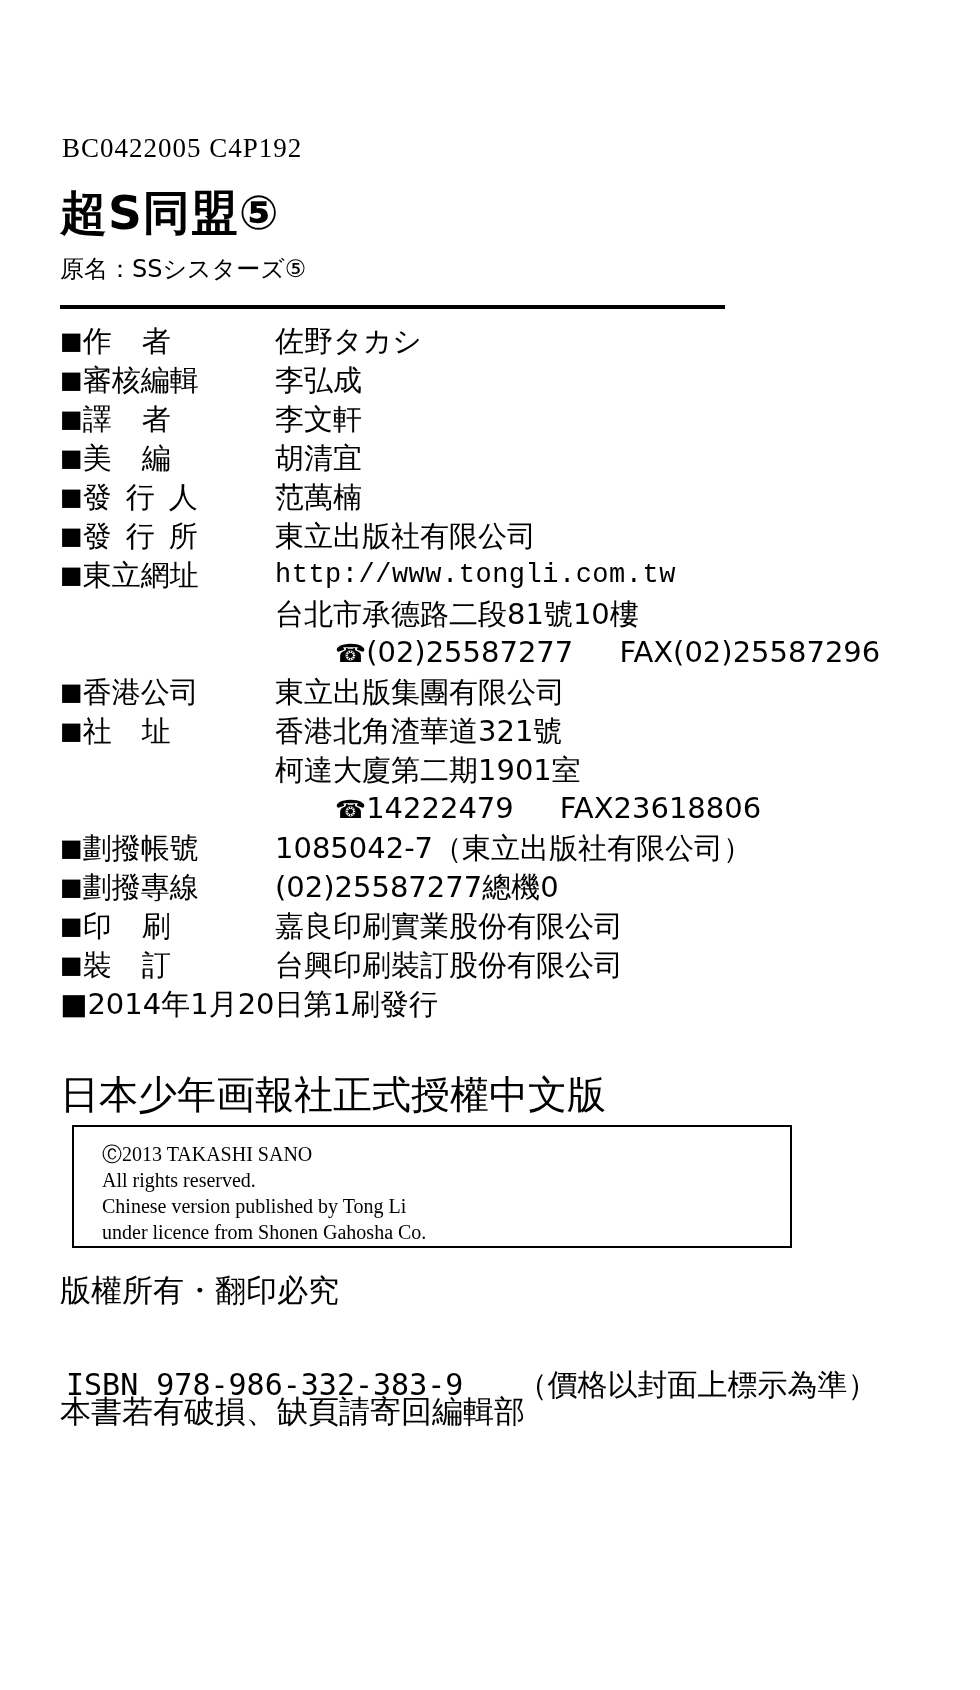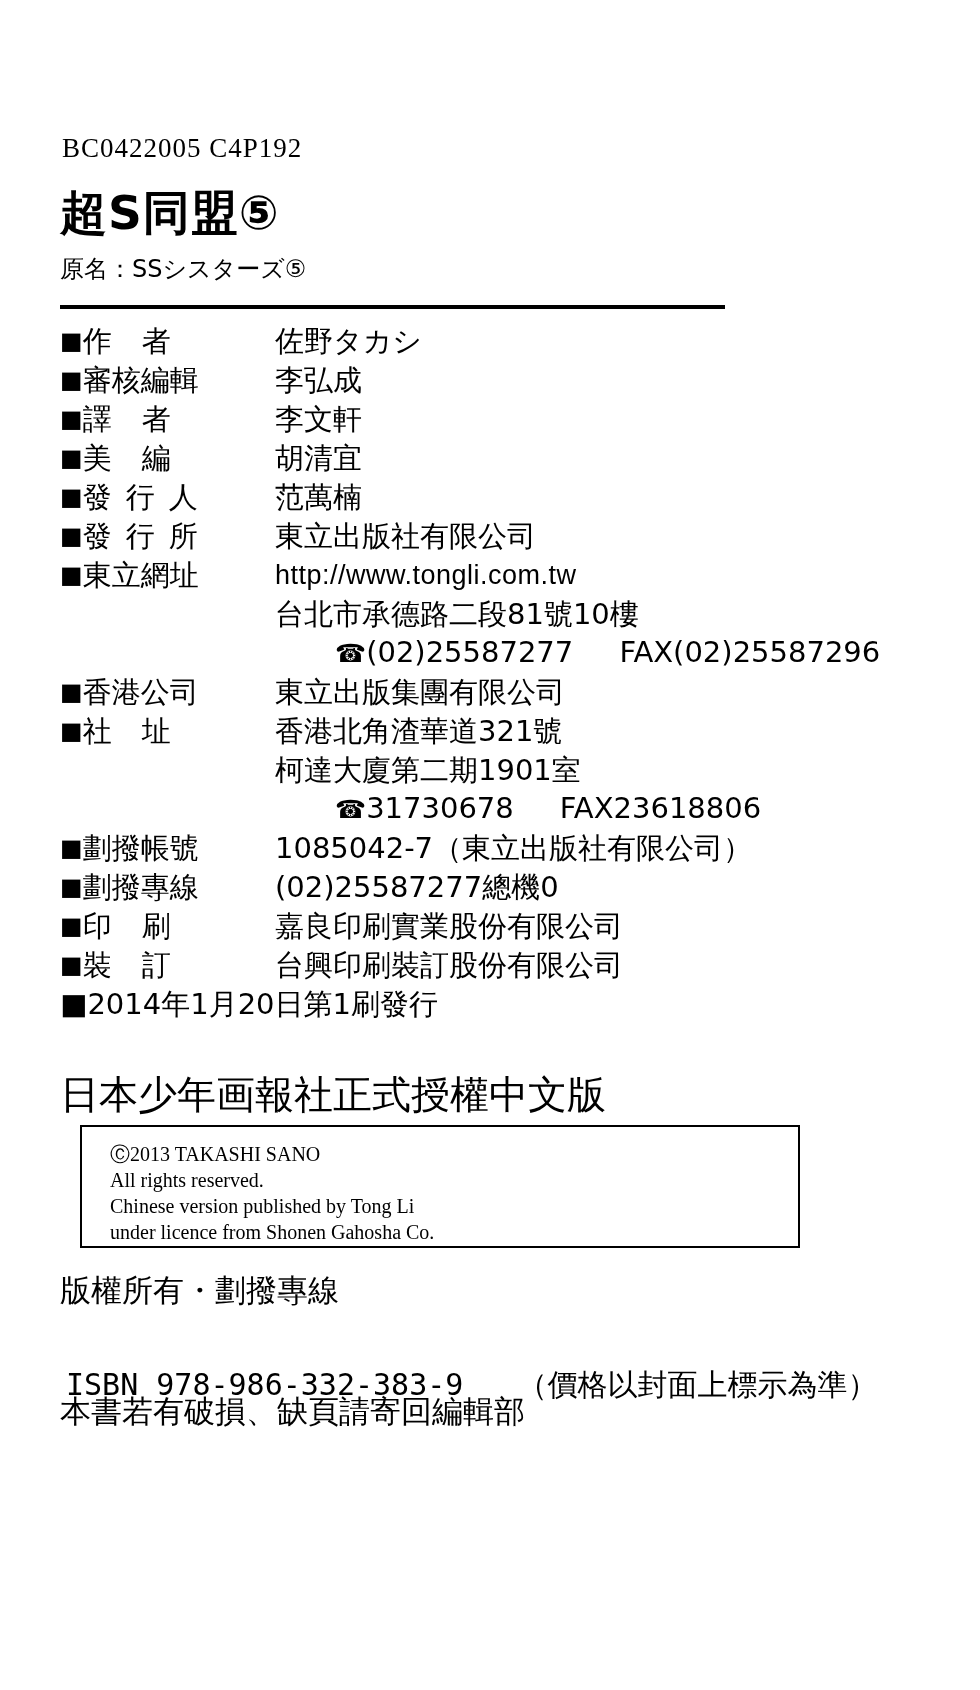--- a/index.html
+++ b/index.html
@@ -83,21 +83,21 @@
   }
   .lbl .sp1 { letter-spacing: 30px; }
   .lbl .sp2 { letter-spacing: 14px; }
   .val {
     font-family: "DejaVu Sans", sans-serif;
     font-size: 29px;
     white-space: nowrap;
     line-height: 39px;
   }
   .val.mono {
-    font-family: Liberation Sans, sans-serif;
+    font-family: Liberation Mono, monospace;
     font-size: 27px;
     letter-spacing: 0.5px;
   }
   .cont {
     margin-left: 215px;
     font-family: "DejaVu Sans", sans-serif;
     font-size: 29px;
     line-height: 39px;
     white-space: nowrap;
   }
@@ -112,21 +112,21 @@
   .license-line {
     position: absolute;
     left: 60px;
     top: 1068px;
     font-family: "DejaVu Sans", sans-serif;
     font-size: 39px;
     white-space: nowrap;
   }
   .copyright-box {
     position: absolute;
-    left: 80px;
+    left: 72px;
     top: 1125px;
     width: 720px;
     height: 123px;
     border: 2px solid #000;
     box-sizing: border-box;
     padding: 14px 0 0 28px;
   }
   .copyright-box div {
     font-family: "Liberation Serif", serif;
     font-size: 20px;
@@ -229,21 +229,21 @@
       <div class="lbl"><span class="sq">■</span><span class="sp1">社</span>址</div>
       <div class="val">香港北角渣華道321號</div>
     </div>
 
     <div class="row">
       <div class="cont">柯達大廈第二期1901室</div>
     </div>
 
     <div class="row">
       <div class="cont indent">
-        <span class="phone-glyph">☎</span><span>31730678</span>&nbsp;&nbsp;&nbsp;&nbsp;&nbsp;<span>FAX23618806</span>
+        <span class="phone-glyph">☎</span><span>14222479</span>&nbsp;&nbsp;&nbsp;&nbsp;&nbsp;<span>FAX23618806</span>
       </div>
     </div>
 
     <div class="row">
       <div class="lbl"><span class="sq">■</span>劃撥帳號</div>
       <div class="val">1085042-7（東立出版社有限公司）</div>
     </div>
 
     <div class="row">
       <div class="lbl"><span class="sq">■</span>劃撥專線</div>
@@ -268,19 +268,19 @@
 
   <div class="license-line">日本少年画報社正式授權中文版</div>
 
   <div class="copyright-box">
     <div>Ⓒ2013 TAKASHI SANO</div>
     <div>All rights reserved.</div>
     <div>Chinese version published by Tong Li</div>
     <div>under licence from Shonen Gahosha Co.</div>
   </div>
 
-  <div class="foot1">版權所有・劃撥專線</div>
+  <div class="foot1">版權所有・翻印必究</div>
   <div class="foot2">本書若有破損、缺頁請寄回編輯部</div>
   <div class="foot3">
     <span>ISBN  978-986-332-383-9</span>&nbsp;&nbsp;&nbsp;<span class="paren">（價格以封面上標示為準）</span>
   </div>
 
 </div>
 
 </body></html>

